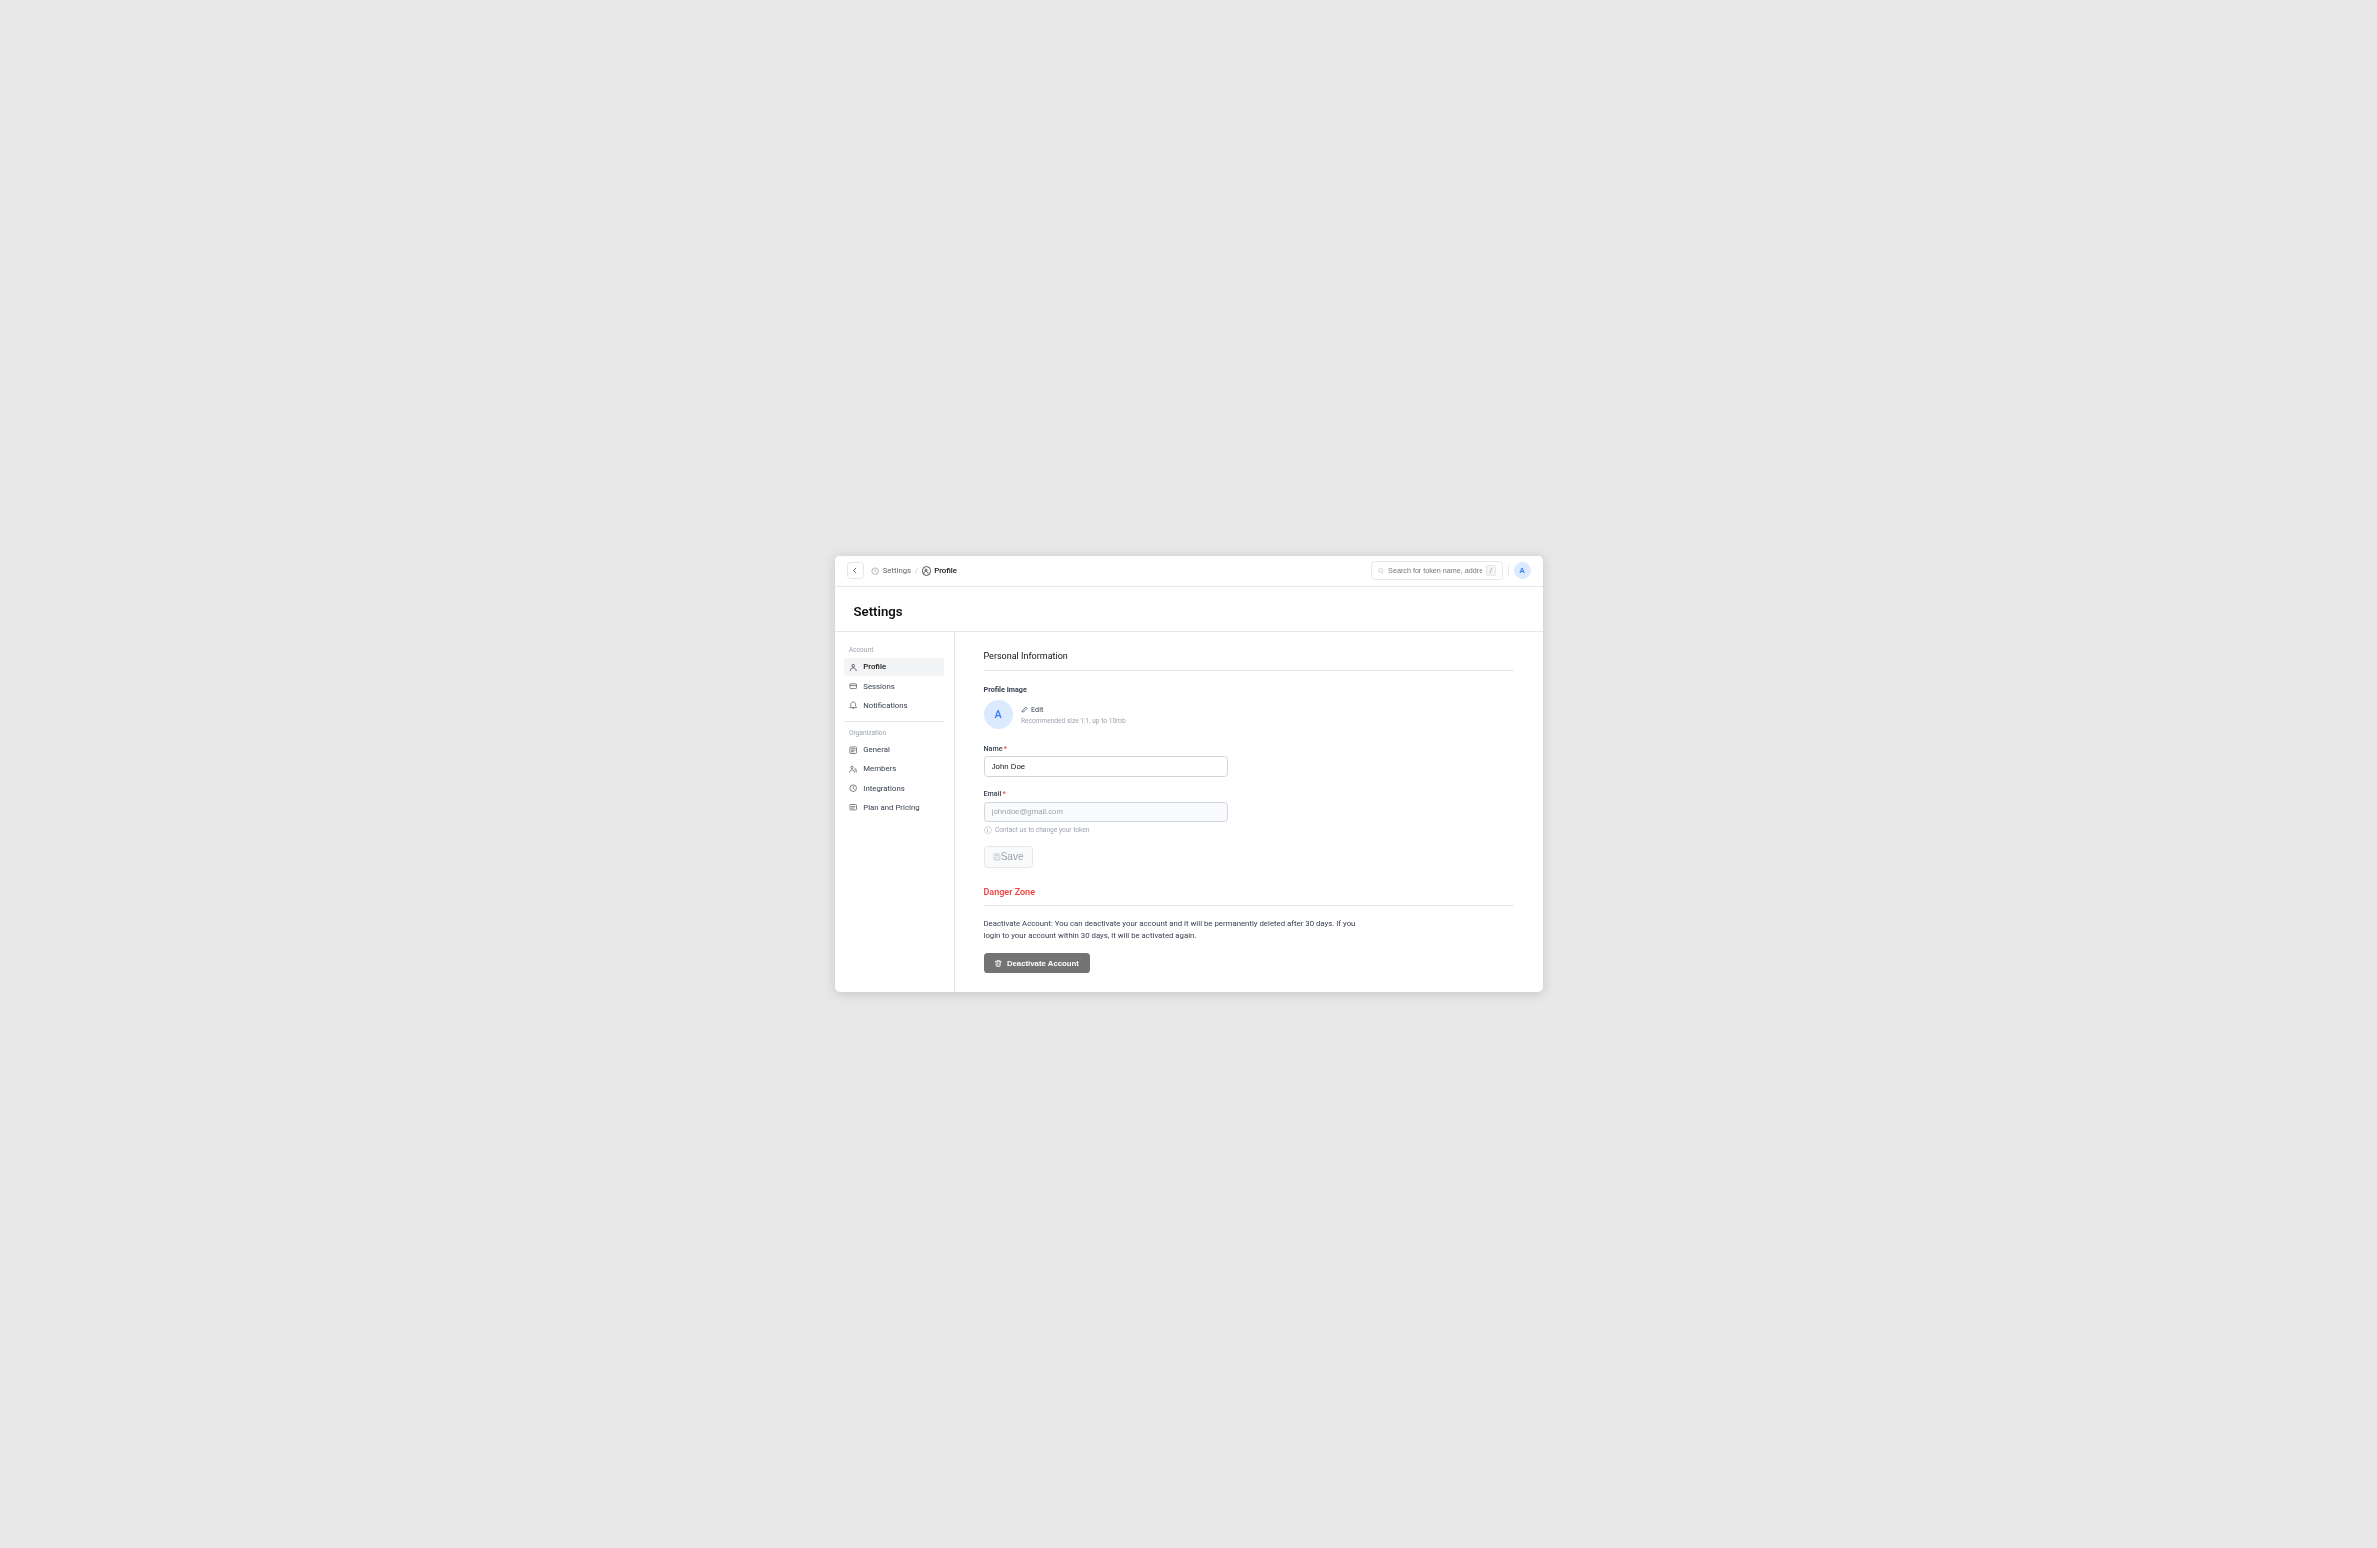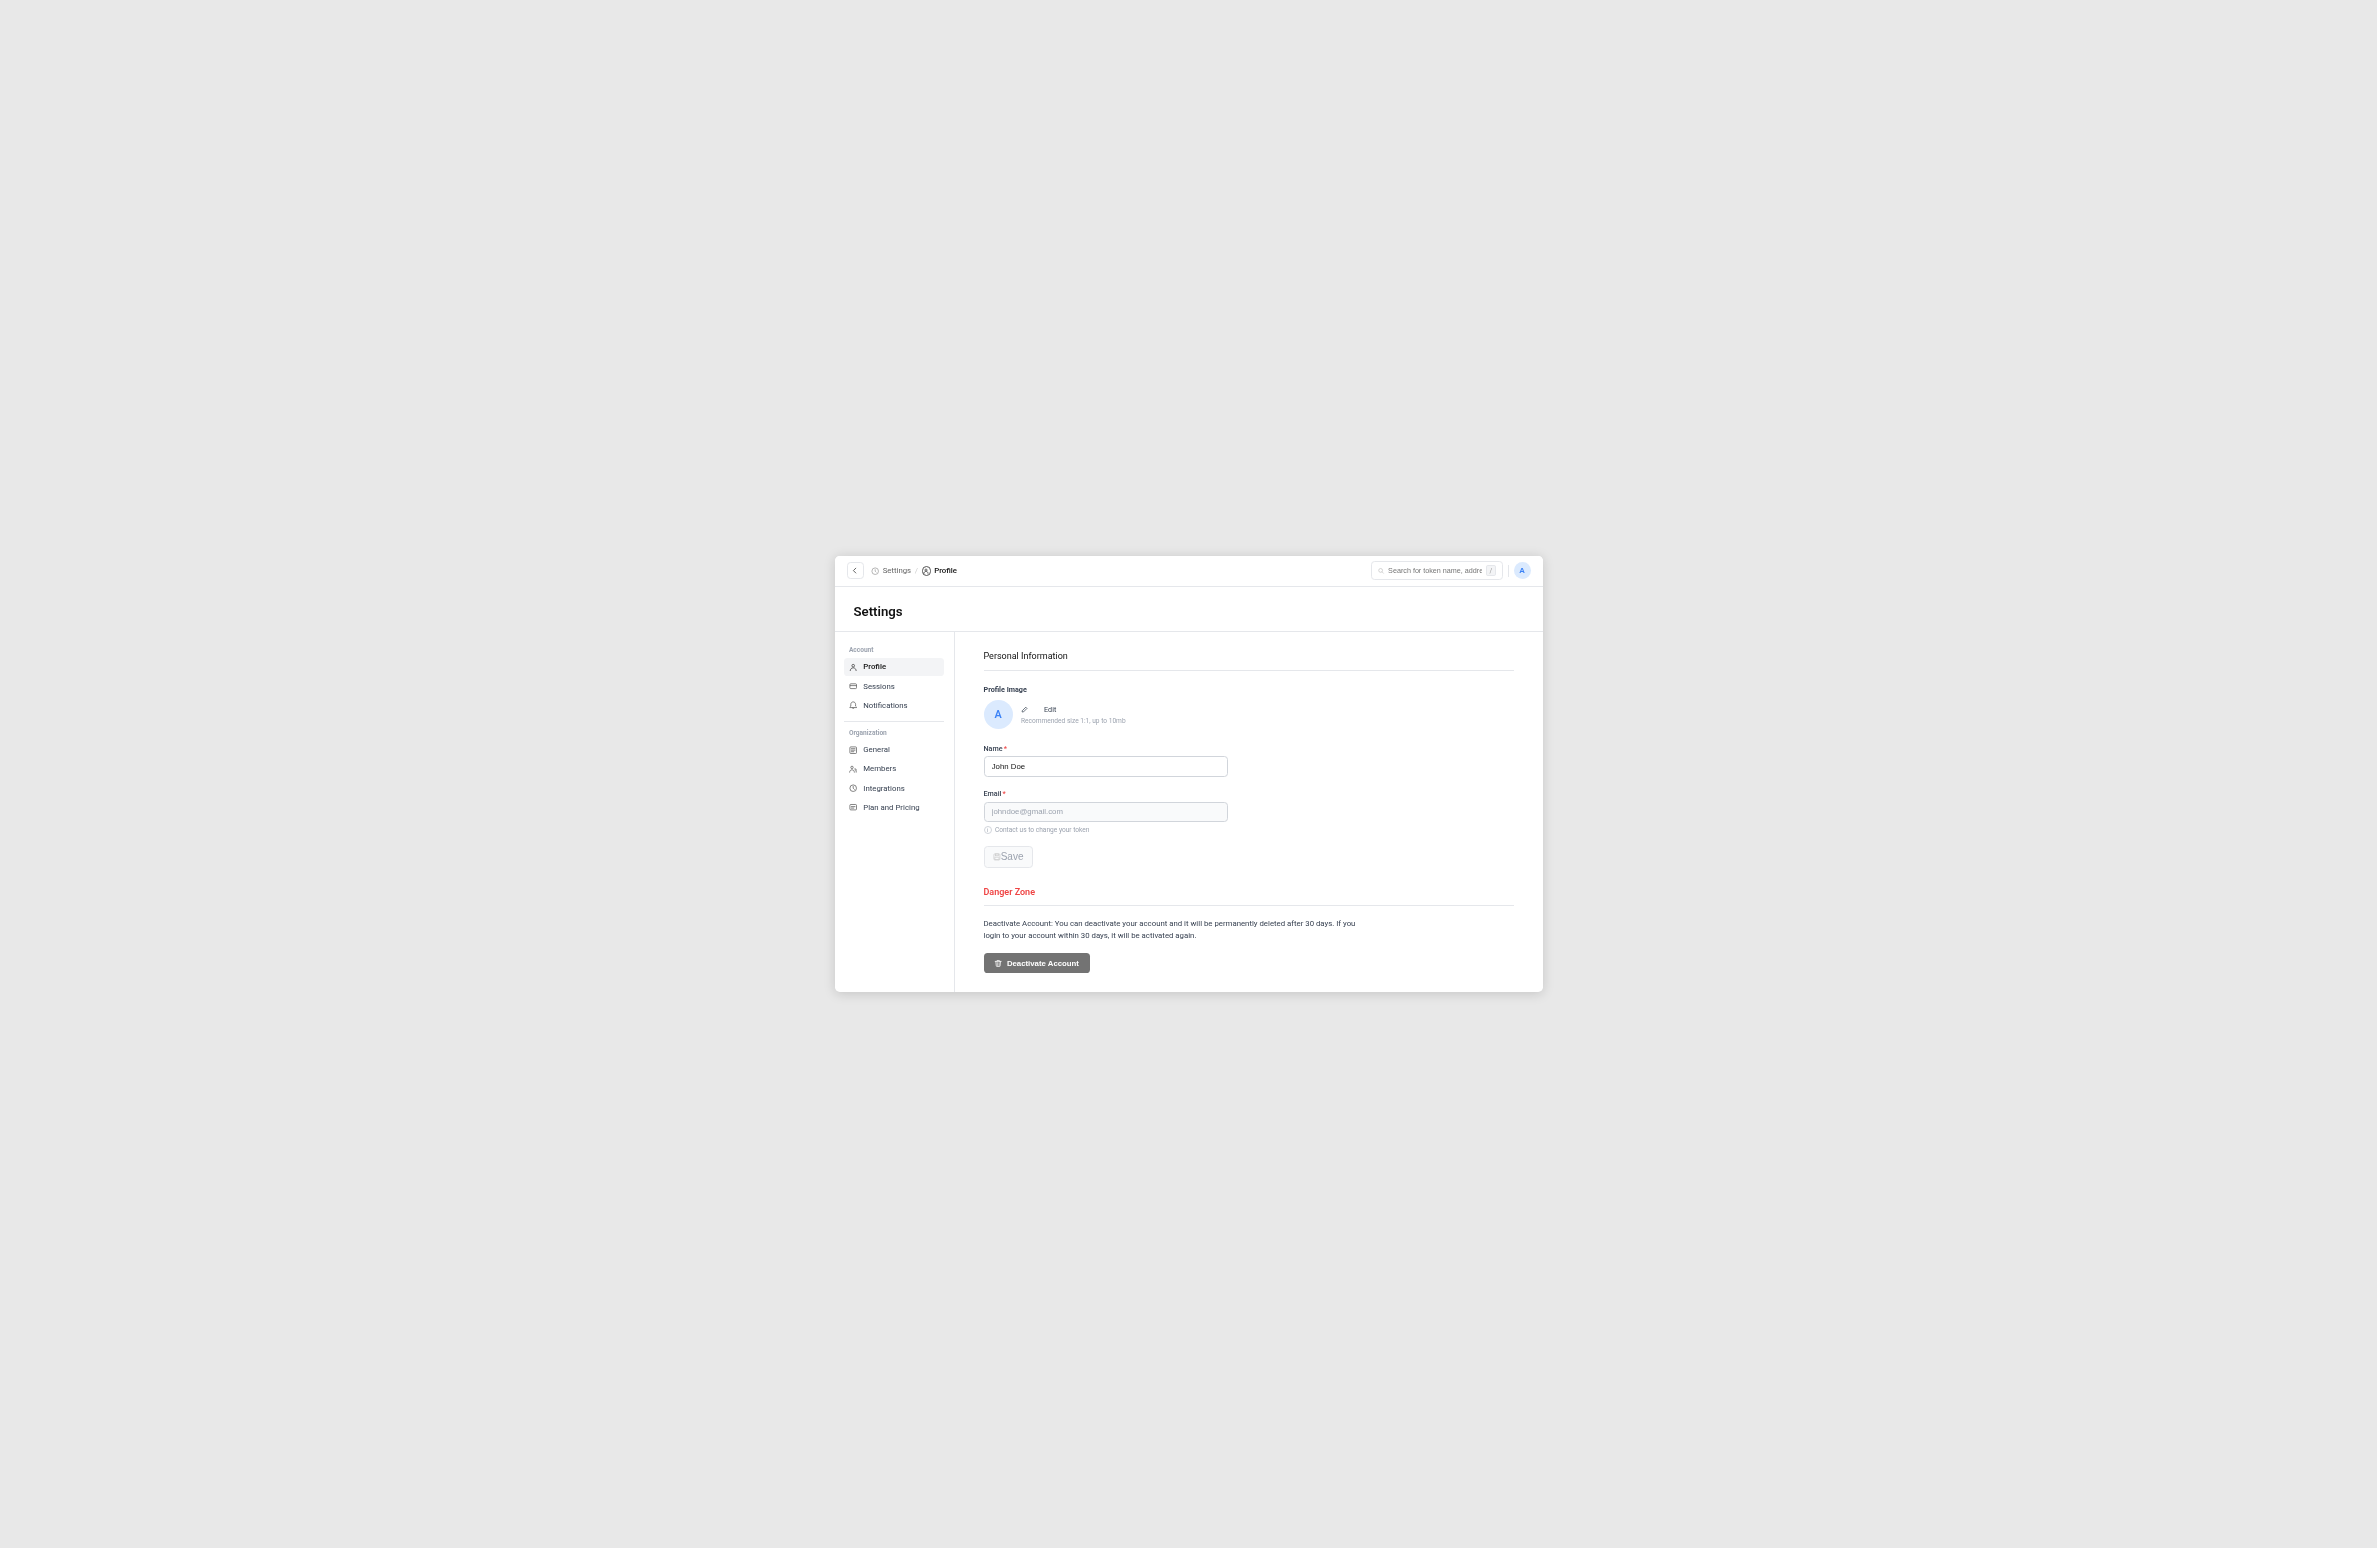--- a/index.html
+++ b/index.html
@@ -138,21 +138,21 @@
     
     .sidebar {
       width: 120px;
       flex-shrink: 0;
       padding: 14.4px 9.6px;
       border-right: 0.6px solid #e5e7eb;
     }
     .sidebar-section-label {
       font-size: 6.6px;
       color: #9ca3af;
-      font-weight: 700;
+      font-weight: 400;
       text-transform: none;
       margin-bottom: 3.6px;
       padding: 0 4.8px;
     }
     .sidebar-item {
       display: flex;
       align-items: center;
       gap: 4.8px;
       padding: 4.2px 4.8px;
       border-radius: 3.6px;
@@ -218,21 +218,21 @@
       font-size: 10.8px;
       display: flex;
       align-items: center;
       justify-content: center;
       flex-shrink: 0;
     }
     .avatar-info {}
     .edit-btn {
       display: flex;
       align-items: center;
-      gap: 16px;
+      gap: 3px;
       font-size: 7.2px;
       color: #374151;
       cursor: pointer;
       margin-bottom: 2.4px;
     }
     .avatar-hint {
       font-size: 6.6px;
       color: #9ca3af;
     }
     

